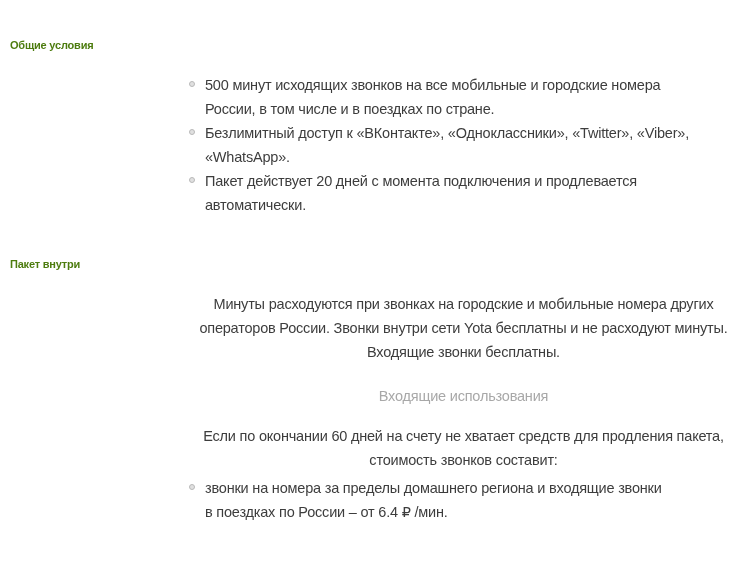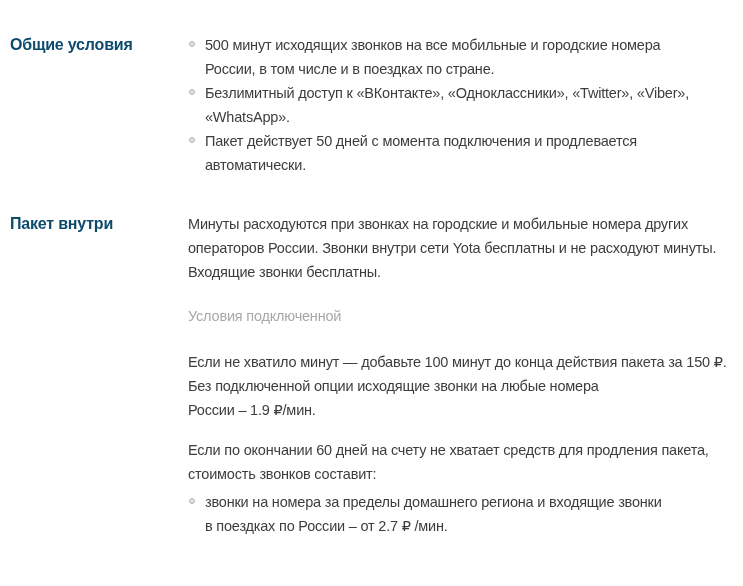--- a/index.html
+++ b/index.html
@@ -24,28 +24,29 @@
   .section {
     display: flex;
     align-items: flex-start;
   }
   .section + .section {
     margin-top: 35px;
   }
   .label-col {
     flex: 0 0 178px;
     font-weight: 700;
-    font-size: 16px;
+    font-size: 11px;
     line-height: 24px;
     margin: 0;
-    color: #0c4a6e;
+    color: #4d7c0f;
   }
   .content-col {
     flex: 1;
     min-width: 0;
+    margin-top: 40px;
   }
   ul.dots {
     list-style: none;
     margin: 0;
     padding: 0;
   }
   ul.dots li {
     position: relative;
     padding-left: 17px;
     margin: 0;
@@ -59,20 +60,21 @@
     border-radius: 50%;
     background: #e0e0e0;
     border: 1px solid #b9b9b9;
     box-sizing: border-box;
   }
   .pre {
     white-space: pre;
   }
   p.para {
     margin: 0;
+    text-align: center;
   }
   p.caption {
     margin-top: 20px;
     color: #a8a8a8;
   }
   p.p-add {
     margin-top: 22px;
   }
   p.p-funds {
     margin-top: 16px;
@@ -95,42 +97,39 @@
           <span class="pre">500 минут исходящих звонков на все мобильные и городские номера
 России, в том числе и в поездках по стране.</span>
         </li>
         <li>
           <span class="dot"></span>
           <span class="pre">Безлимитный доступ к «ВКонтакте», «Одноклассники», «Twitter», «Viber»,
 «WhatsApp».</span>
         </li>
         <li>
           <span class="dot"></span>
-          <span class="pre">Пакет действует 50 дней с момента подключения и продлевается
+          <span class="pre">Пакет действует 20 дней с момента подключения и продлевается
 автоматически.</span>
         </li>
       </ul>
     </div>
   </section>
 
   <section class="section">
     <h3 class="label-col">Пакет внутри</h3>
     <div class="content-col">
       <p class="para pre">Минуты расходуются при звонках на городские и мобильные номера других
 операторов России. Звонки внутри сети Yota бесплатны и не расходуют минуты.
 Входящие звонки бесплатны.</p>
-      <p class="para caption pre">Условия подключенной</p>
-      <p class="para p-add pre">Если не хватило минут — добавьте 100 минут до конца действия пакета за 150 ₽.
-Без подключенной опции исходящие звонки на любые номера
-России – 1.9 ₽/мин.</p>
+      <p class="para caption pre">Входящие использования</p>
       <p class="para p-funds pre">Если по окончании 60 дней на счету не хватает средств для продления пакета,
 стоимость звонков составит:</p>
       <ul class="dots sub-list">
         <li>
           <span class="dot"></span>
           <span class="pre">звонки на номера за пределы домашнего региона и входящие звонки
-в поездках по России – от 2.7 ₽ /мин.</span>
+в поездках по России – от 6.4 ₽ /мин.</span>
         </li>
       </ul>
     </div>
   </section>
 
 </div>
 
 </body></html>

